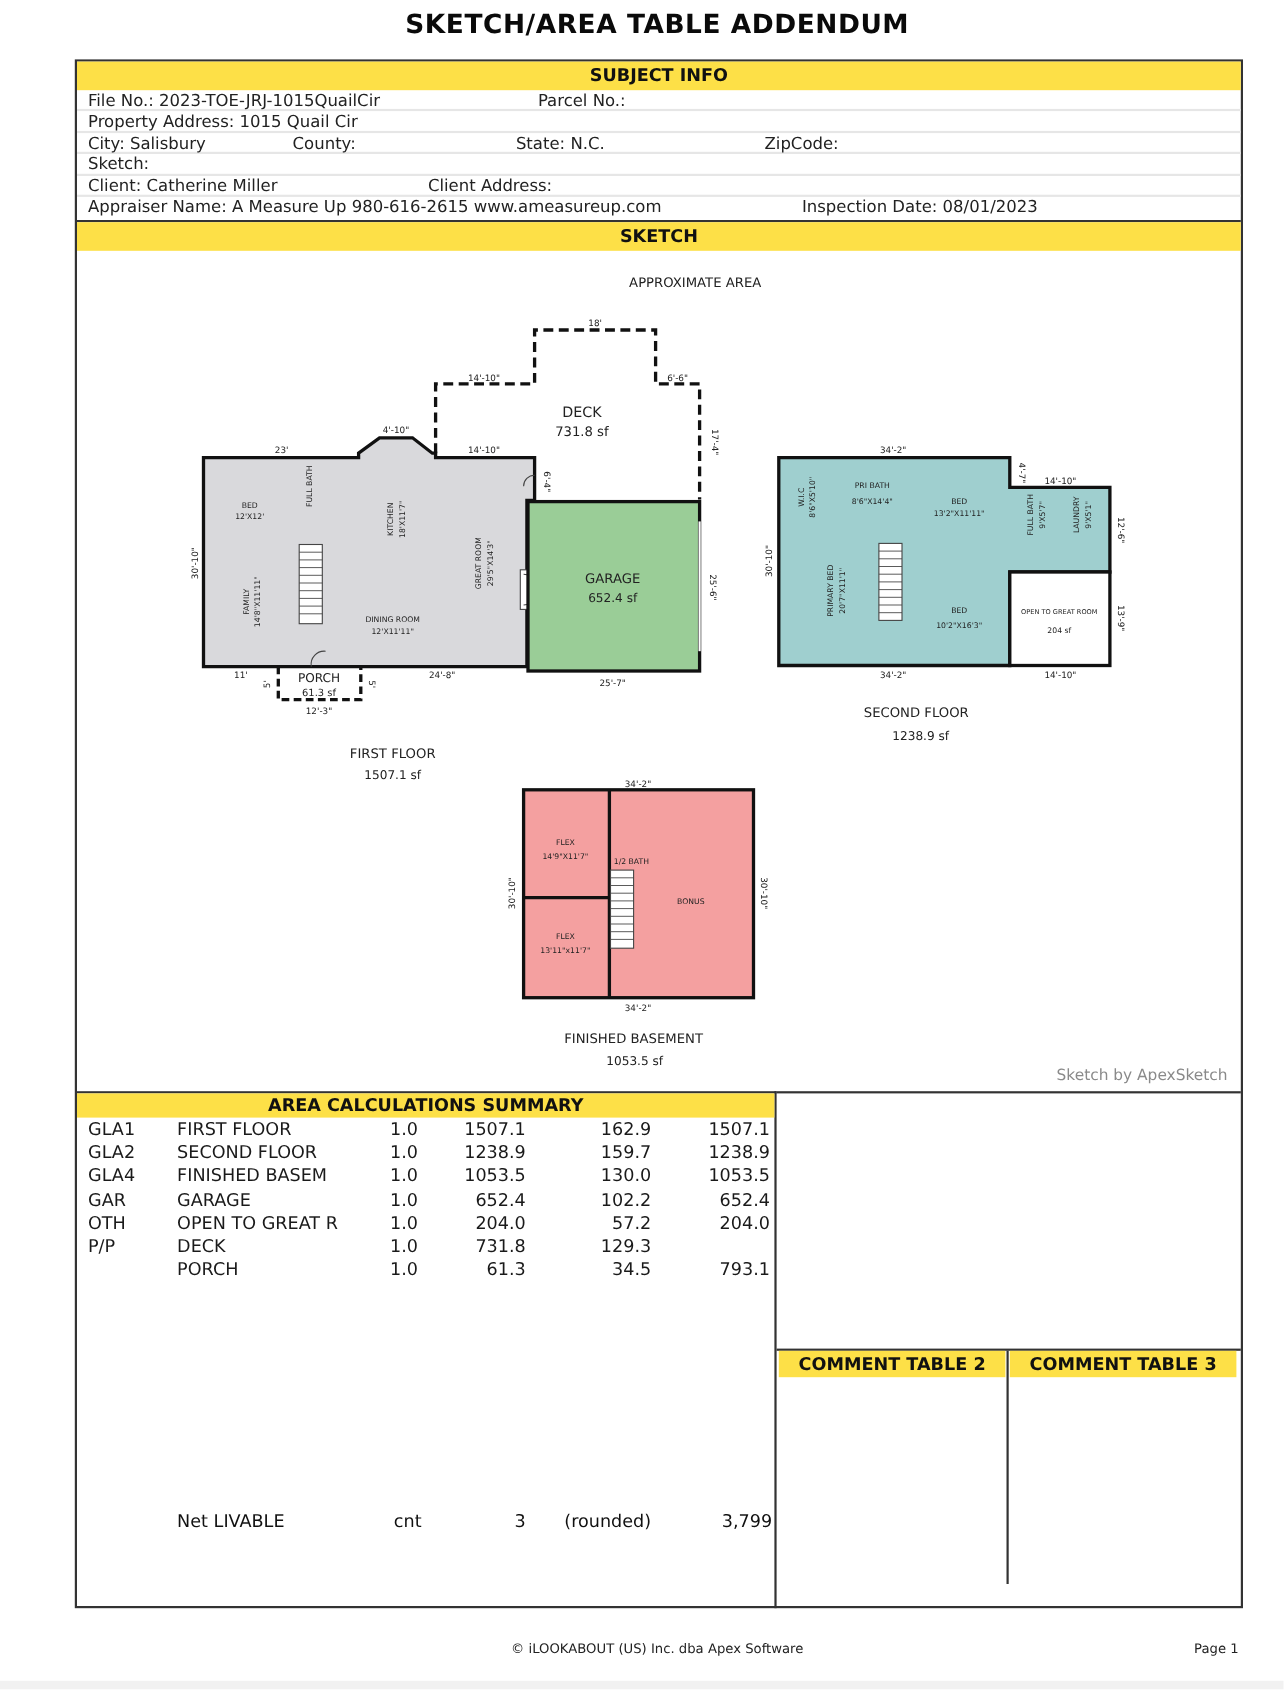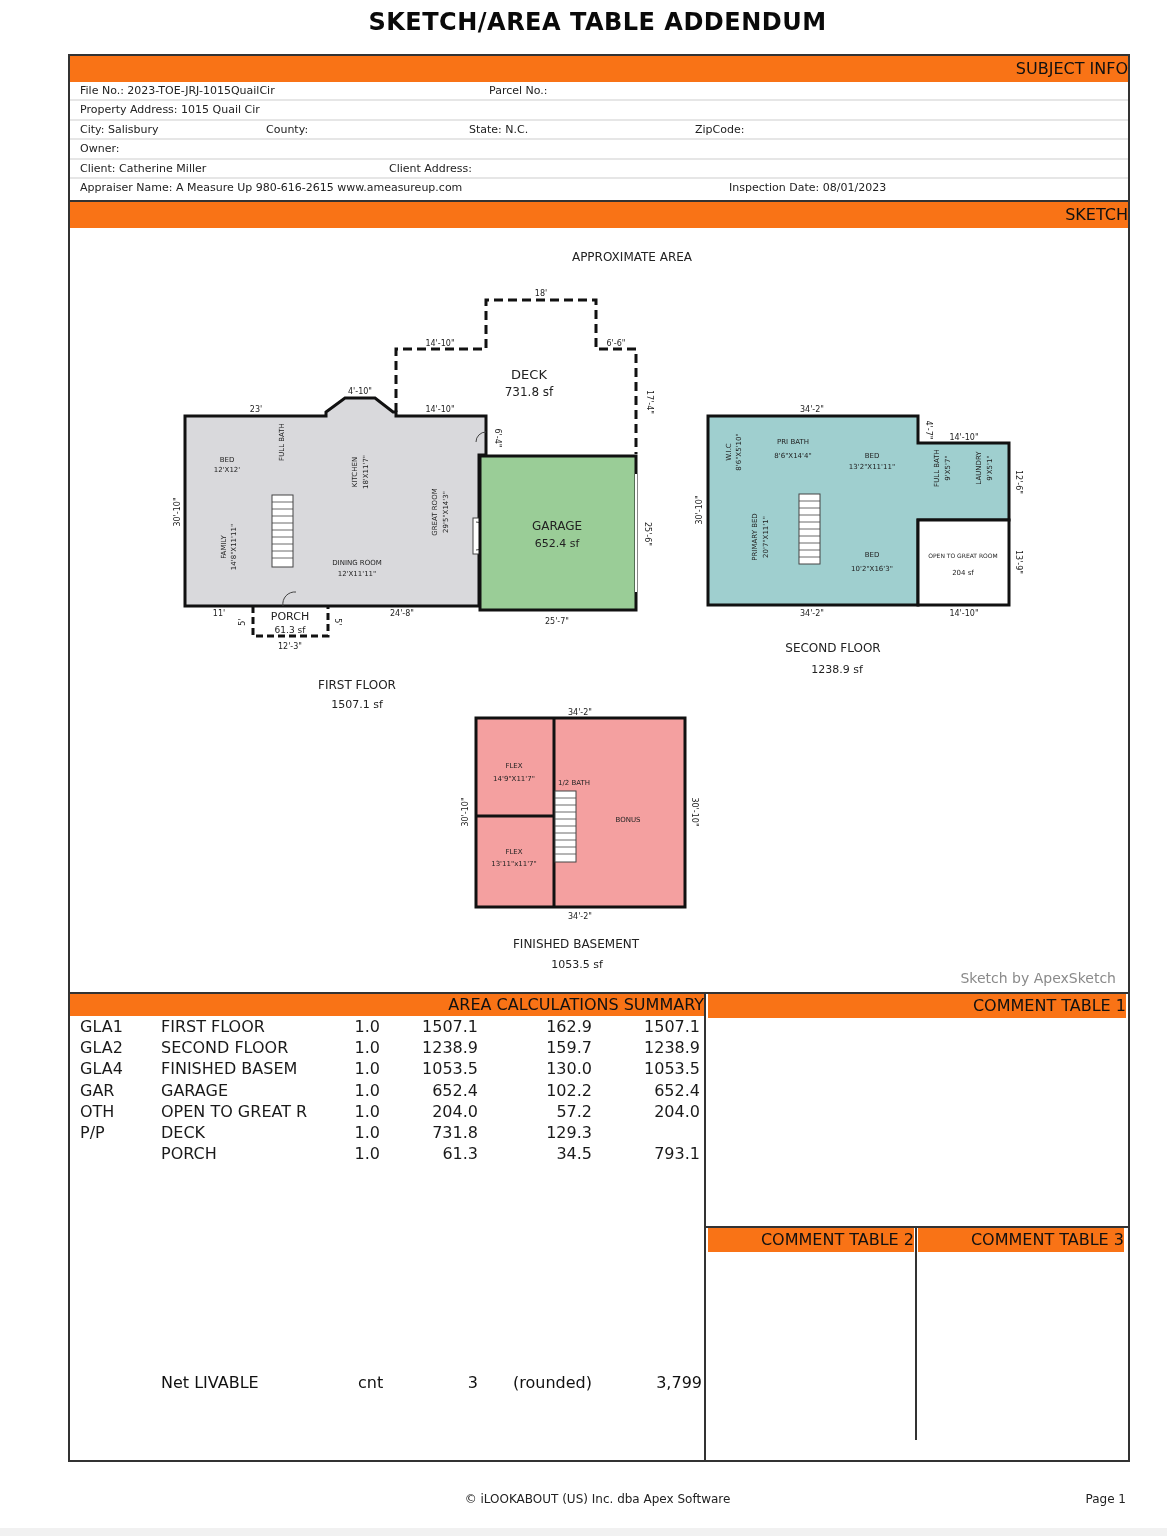--- a/index.html
+++ b/index.html
@@ -10,29 +10,29 @@
       position: absolute; left: 0; top: 8px; width: 1195px; text-align: center;
       font-weight: bold; font-size: 24px; letter-spacing: 0.5px; color: #0a0a0a;
     }
 
     .frame {
       position: absolute; left: 68px; top: 54px; width: 1062px; height: 1408px;
       border: 2px solid #333;
     }
 
     .section-header {
-      background: #f97316; text-align: right; font-weight: normal; font-size: 16px;
+      background: #fde047; text-align: center; font-weight: bold; font-size: 16px;
       height: 26px; line-height: 26px; color: #111;
     }
 
     
     .subject { position: absolute; left: 0; top: 0; width: 1058px; }
     .info-row {
       position: relative; height: 19.4px; border-bottom: 2px solid #e6e6e6;
-      font-size: 11px; line-height: 18px; color: #222;
+      font-size: 15px; line-height: 18px; color: #222;
     }
     .info-row span { position: absolute; top: 0; white-space: nowrap; }
 
     .sketch-header-wrap { position: absolute; left: 0; top: 144px; width: 1058px; border-top: 2px solid #333; }
 
     .sketch-area { position: absolute; left: 0; top: 172px; width: 1058px; height: 764px; }
     .sketch-area svg { position: absolute; left: -70px; top: -226px; }
 
     .sketch-credit {
       position: absolute; right: 12px; top: 742px; font-size: 14px; color: #8a8a8a;
@@ -94,21 +94,21 @@
     <div class="info-row">
       <span style="left:10px">Property Address: 1015 Quail Cir</span>
     </div>
     <div class="info-row">
       <span style="left:10px">City: Salisbury</span>
       <span style="left:196px">County:</span>
       <span style="left:399px">State: N.C.</span>
       <span style="left:625px">ZipCode:</span>
     </div>
     <div class="info-row">
-      <span style="left:10px">Owner:</span>
+      <span style="left:10px">Sketch:</span>
     </div>
     <div class="info-row">
       <span style="left:10px">Client: Catherine Miller</span>
       <span style="left:319px">Client Address:</span>
     </div>
     <div class="info-row" style="border-bottom:none">
       <span style="left:10px">Appraiser Name: A Measure Up  980-616-2615 www.ameasureup.com</span>
       <span style="left:659px">Inspection Date: 08/01/2023</span>
     </div>
   </div>
@@ -315,21 +315,20 @@
     <div class="livable-row">
       <span class="cell c-desc">Net LIVABLE</span>
       <span class="cell" style="left:288px">cnt</span>
       <span class="cell c-net" style="right:228px">3</span>
       <span class="cell" style="left:443px">(rounded)</span>
       <span class="cell c-tot">3,799</span>
     </div>
   </div>
 
   <div class="comments">
-    <div class="section-header ct1-header">COMMENT TABLE 1</div>
     <div class="ct-divider"></div>
     <div class="section-header ct2-header">COMMENT TABLE 2</div>
     <div class="ct-vert"></div>
     <div class="section-header ct3-header">COMMENT TABLE 3</div>
   </div>
 </div>
 
 <div class="footer-copy">© iLOOKABOUT (US) Inc. dba Apex Software</div>
 <div class="footer-page">Page 1</div>
 <div class="bottom-band"></div>

